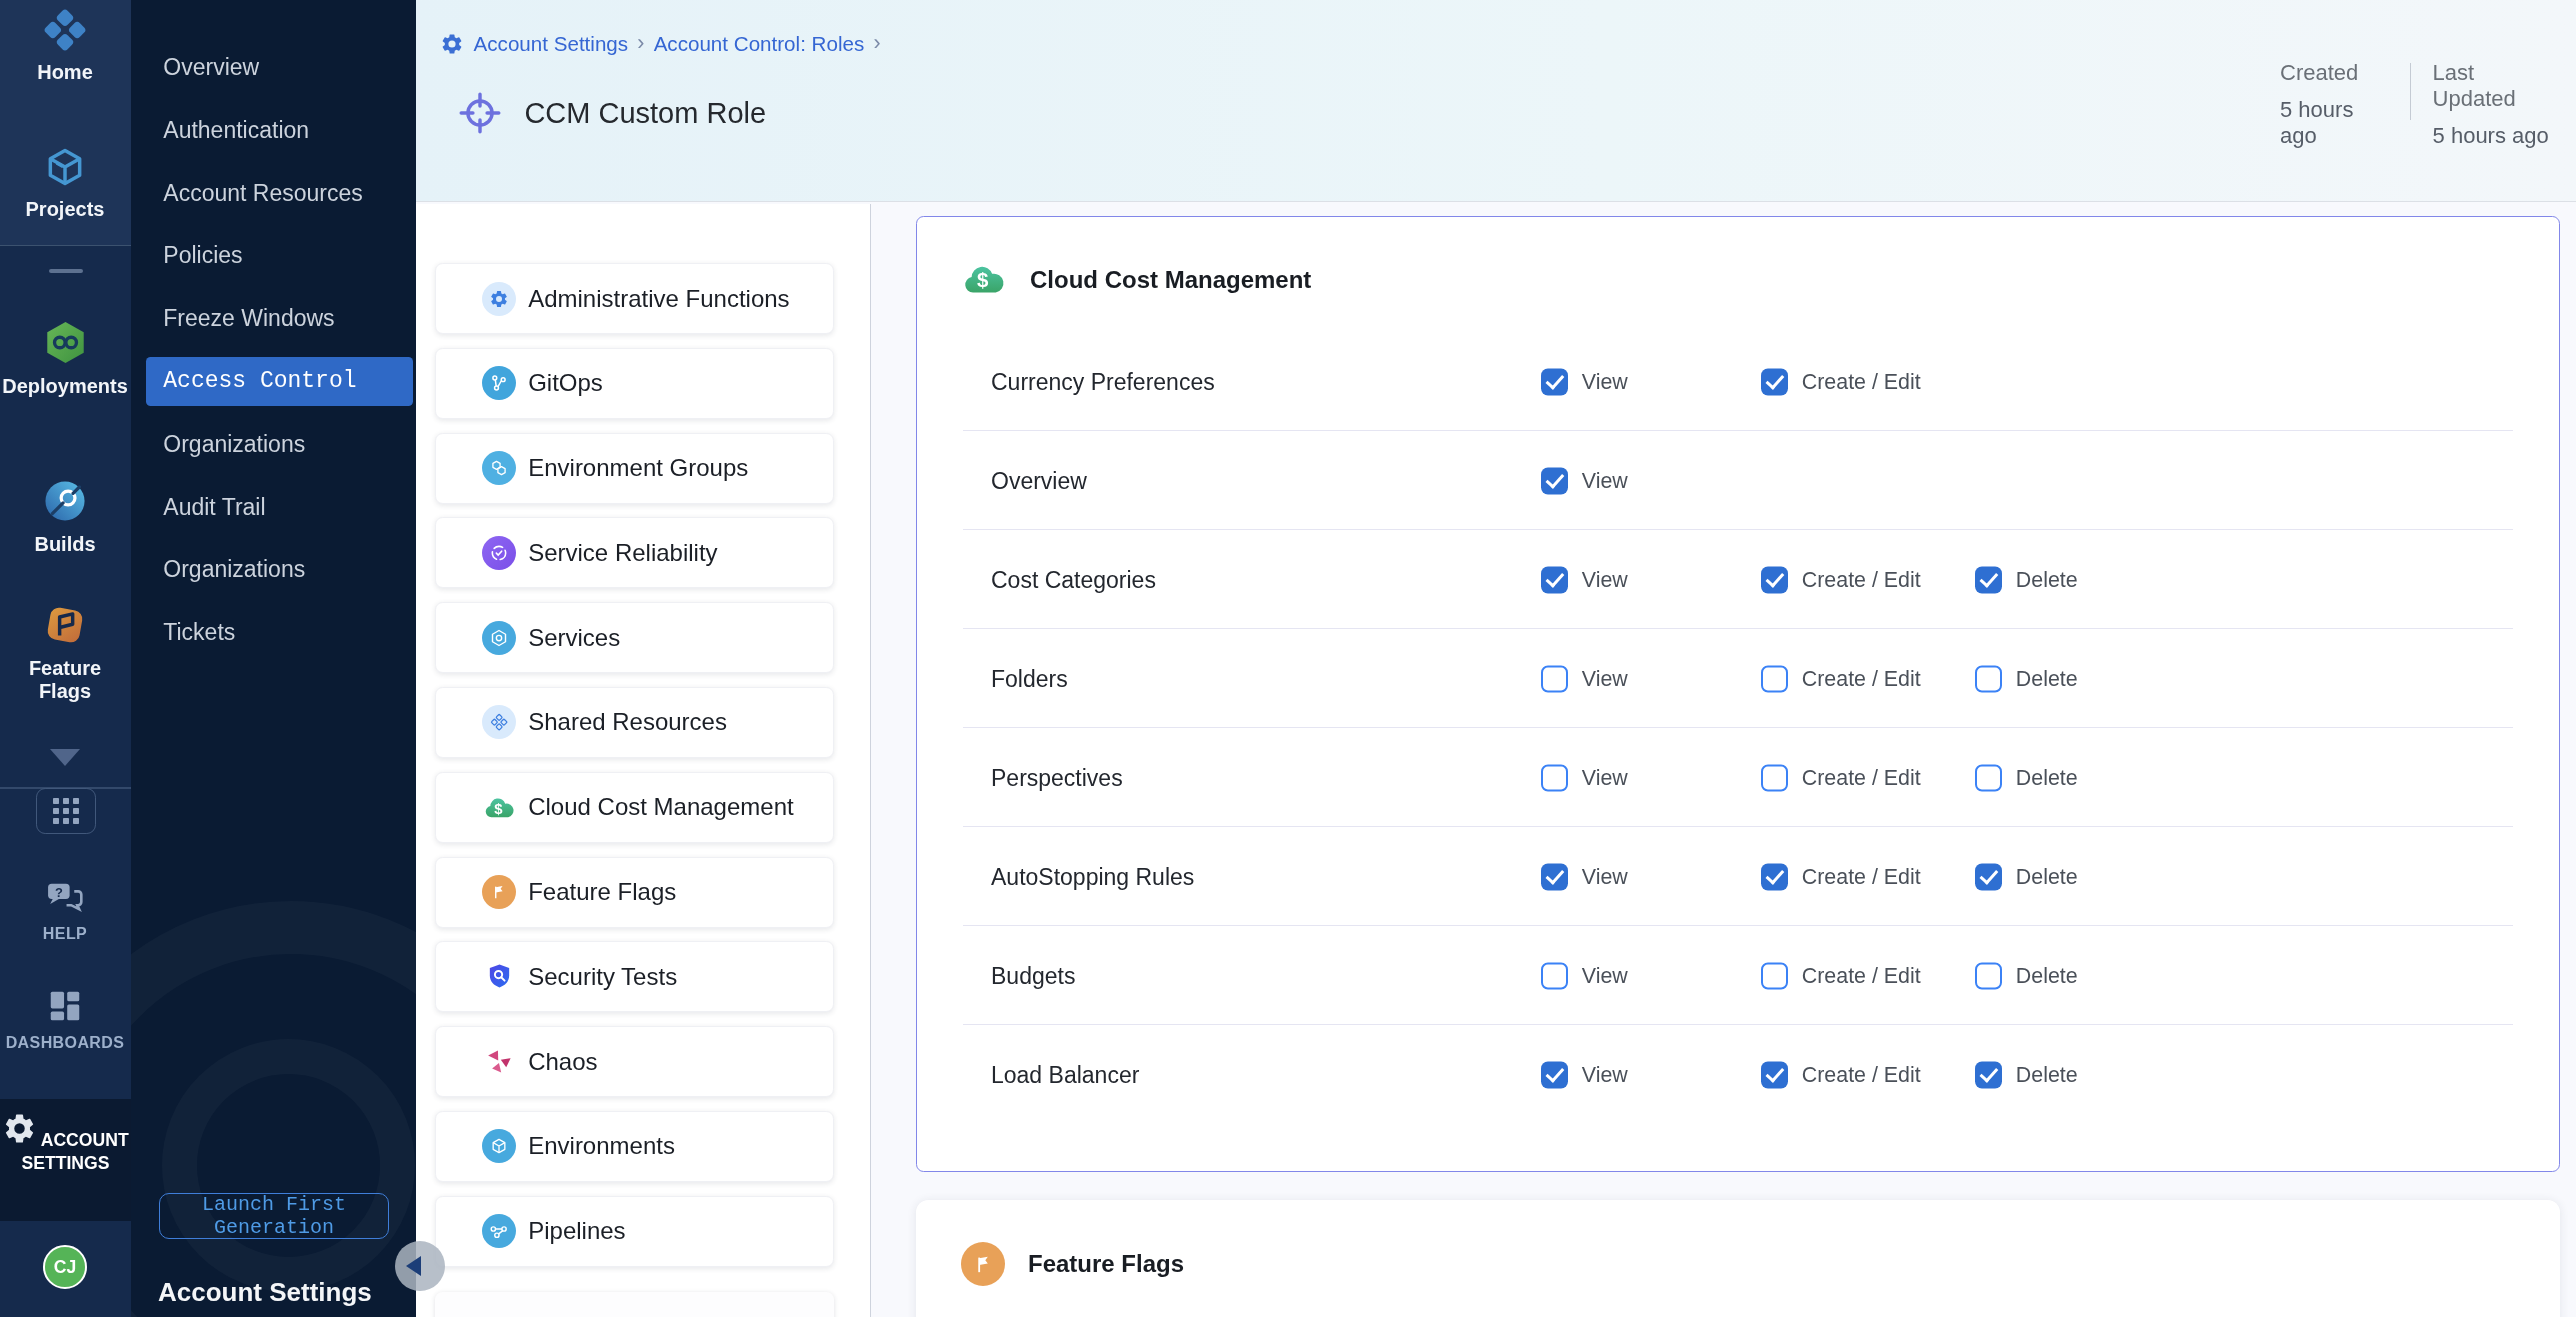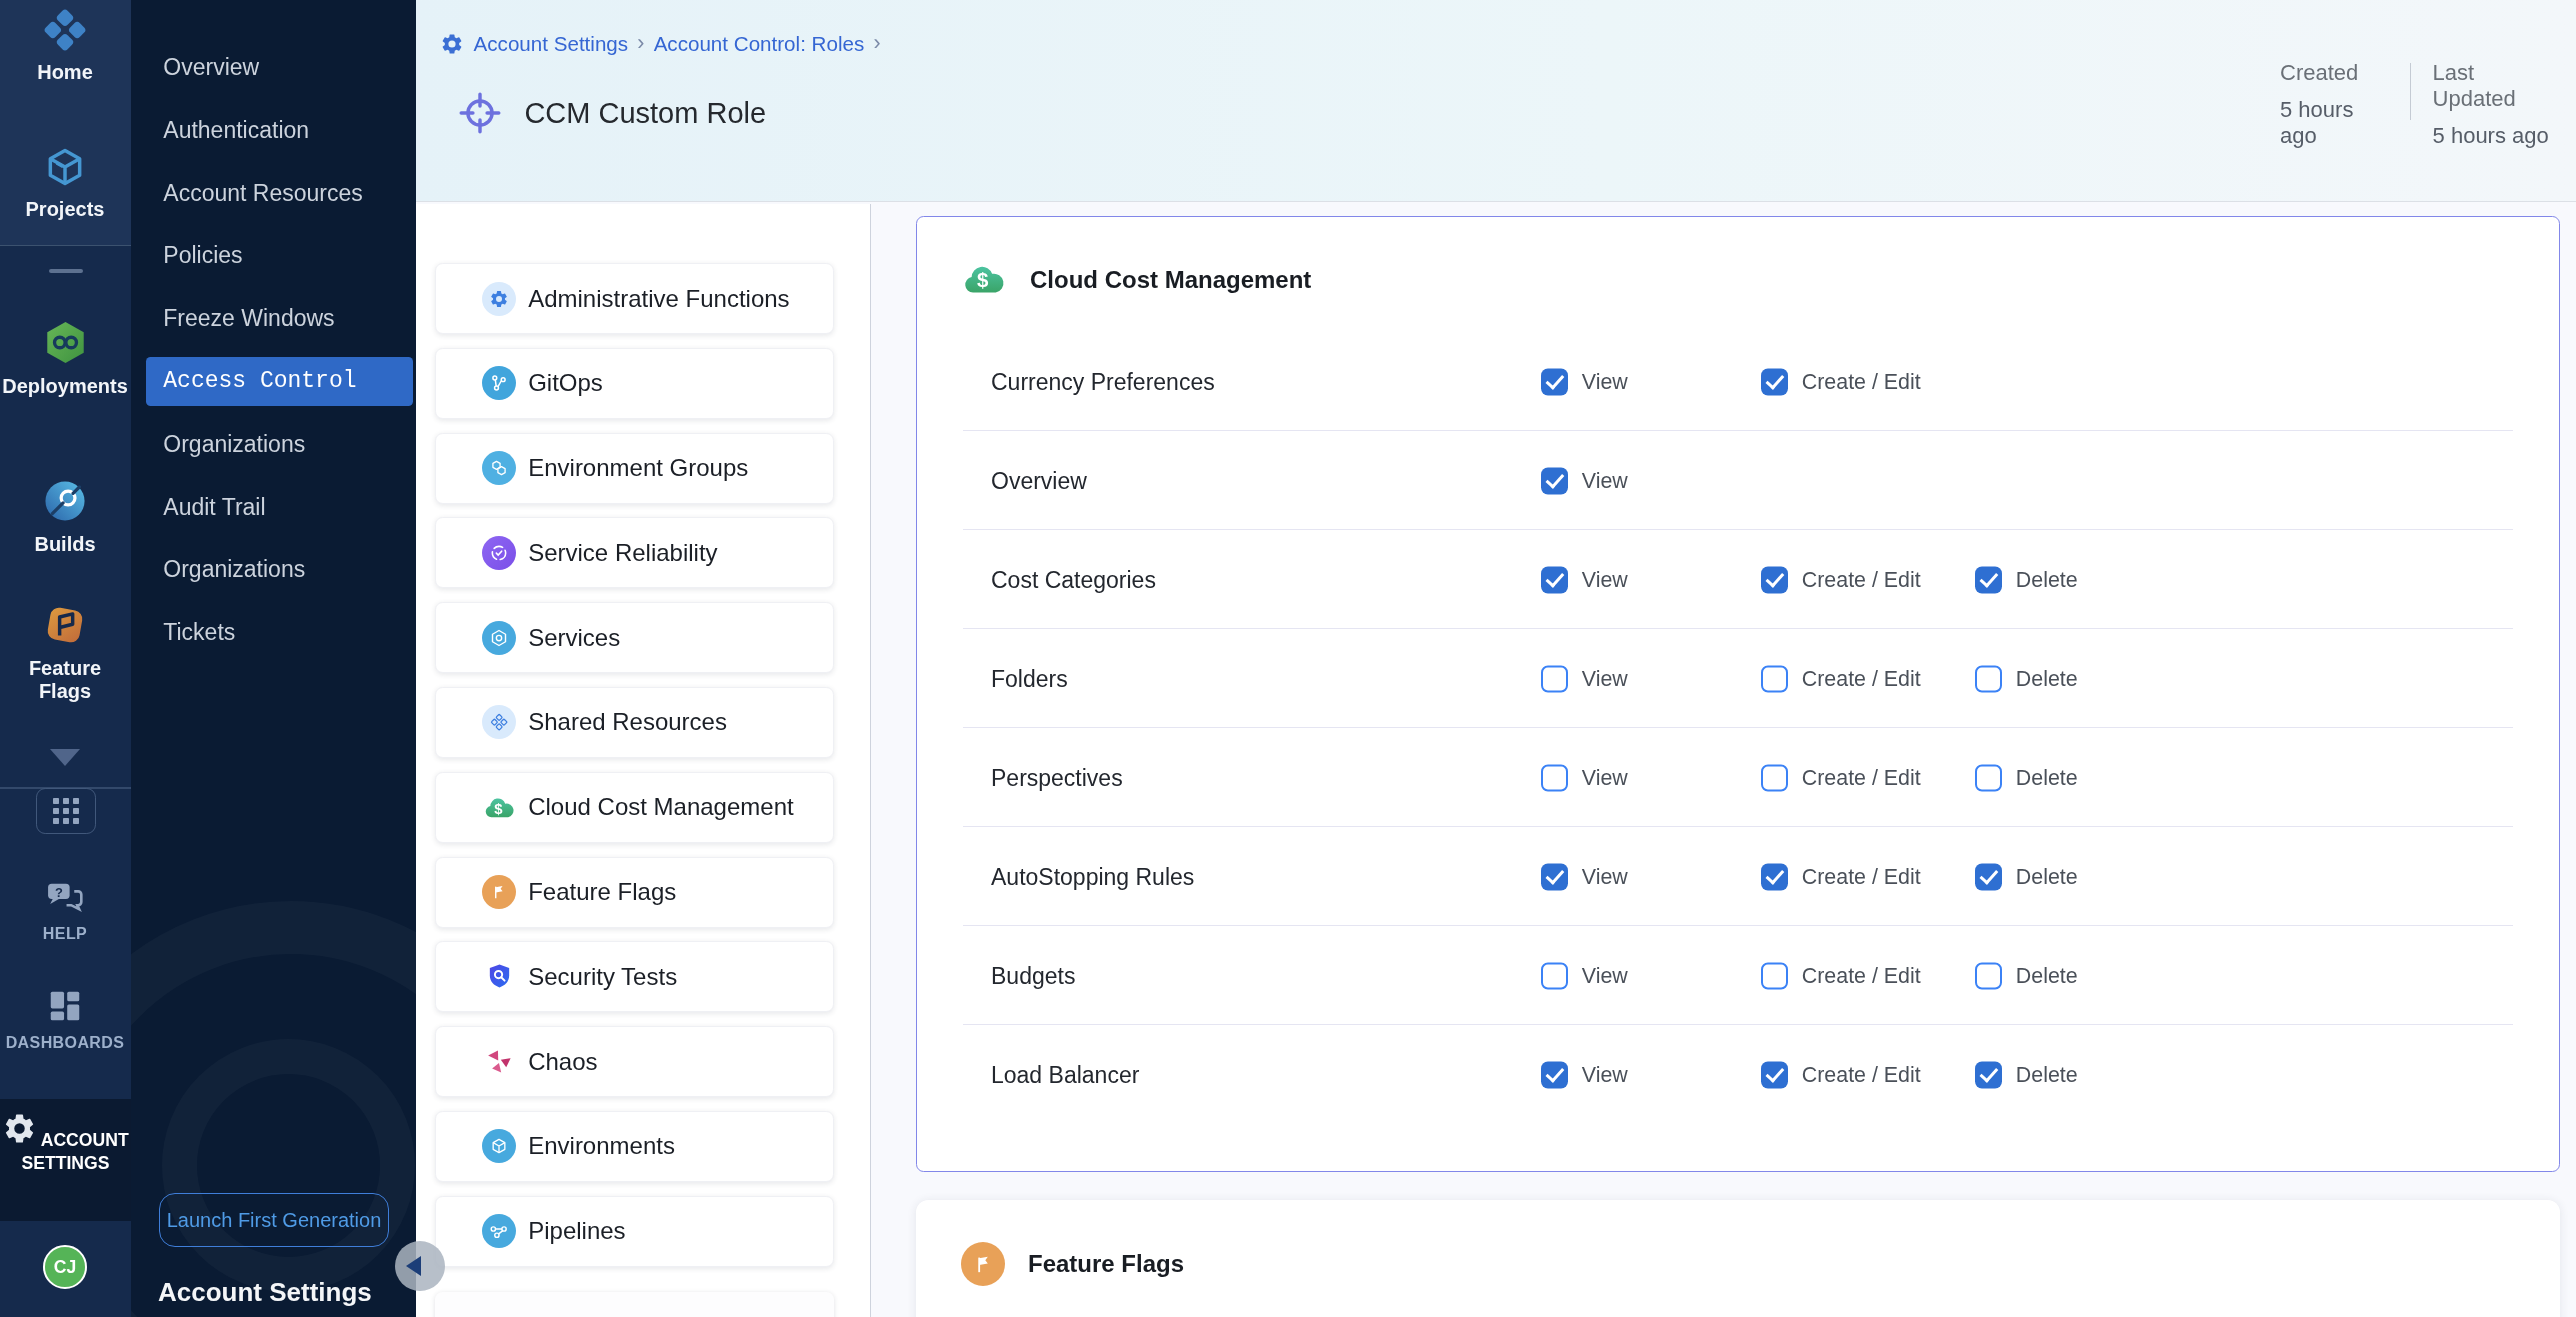--- a/index.html
+++ b/index.html
@@ -30,22 +30,22 @@
   
   .sidenav { position:absolute; left:131px; top:0; width:285px; height:1318px; background:#0a1b33; overflow:hidden; z-index:4; }
   .sidenav::before { content:""; position:absolute; left:-107px; top:901px; width:428px; height:428px; border-radius:50%;
     border:53px solid rgba(255,255,255,0.03); }
   .sidenav::after { content:""; position:absolute; left:31px; top:1039px; width:183px; height:183px; border-radius:50%;
     border:35px solid rgba(255,255,255,0.03); }
   .snav-list { position:absolute; top:43px; left:0; right:0; }
   .snav-item { height:49px; margin:0 3.1px 13.8px 15.3px; display:flex; align-items:center; padding-left:17px;
     border-radius:4.6px; color:#ccd3dd; font-size:23px; cursor:pointer; position:relative; z-index:2; }
   .snav-item.active { background:#2f69c6; color:#ffffff;font-family:Liberation Mono, monospace; }
-  .launch-btn { position:absolute; left:28px; top:1193px; width:230px; height:54px; border:1.5px solid #3f7ed9; border-radius:16px;
-    color:#4f9be6; font-size:20px; display:flex; align-items:center; justify-content:center; background:transparent; z-index:2; }
+  .launch-btn { position:absolute; left:28px; top:1193px; width:230px; height:46px; border:1.5px solid #3f7ed9; border-radius:10px;
+    color:#4f9be6; font-size:20px; display:flex; align-items:center; justify-content:center; background:transparent; z-index:2;font-family:Liberation Mono, monospace; }
   .snav-footer { position:absolute; left:27px; top:1277px; font-size:26px; font-weight:bold; color:#f4f6f8; z-index:2; }
   .collapse-handle { position:absolute; left:395px; top:1241px; width:50px; height:50px; border-radius:50%;
     background:rgba(170,180,192,0.85); z-index:6; }
   .collapse-handle::after { content:""; position:absolute; left:10.7px; top:14.5px; width:0; height:0;
     border-top:10.7px solid transparent; border-bottom:10.7px solid transparent; border-right:15.3px solid #1c3e78; }
 
   
   .main { position:absolute; left:416px; top:0; width:2160px; height:1318px; }
   .topband { position:absolute; top:0; left:0; right:0; height:202px;
     background:linear-gradient(90deg,#e5f2f8 0%,#ecf6f9 55%,#f3f7fa 100%); border-bottom:1.5px solid #dce0e6; }

